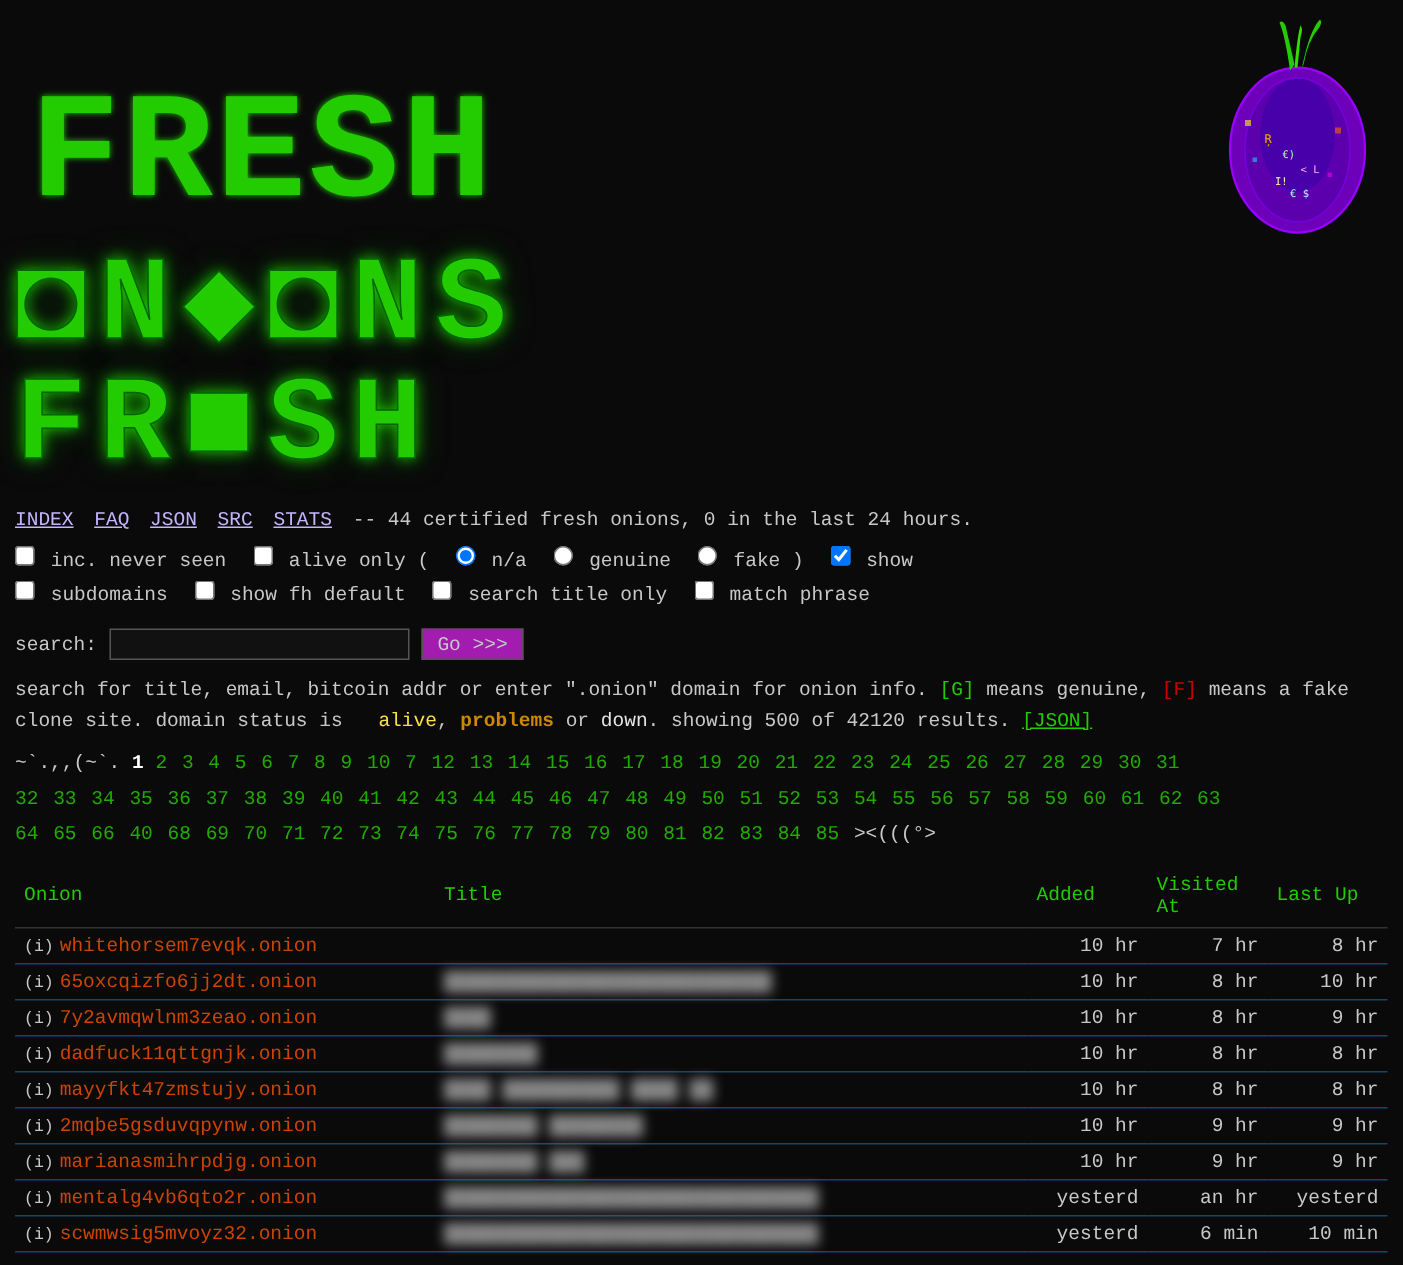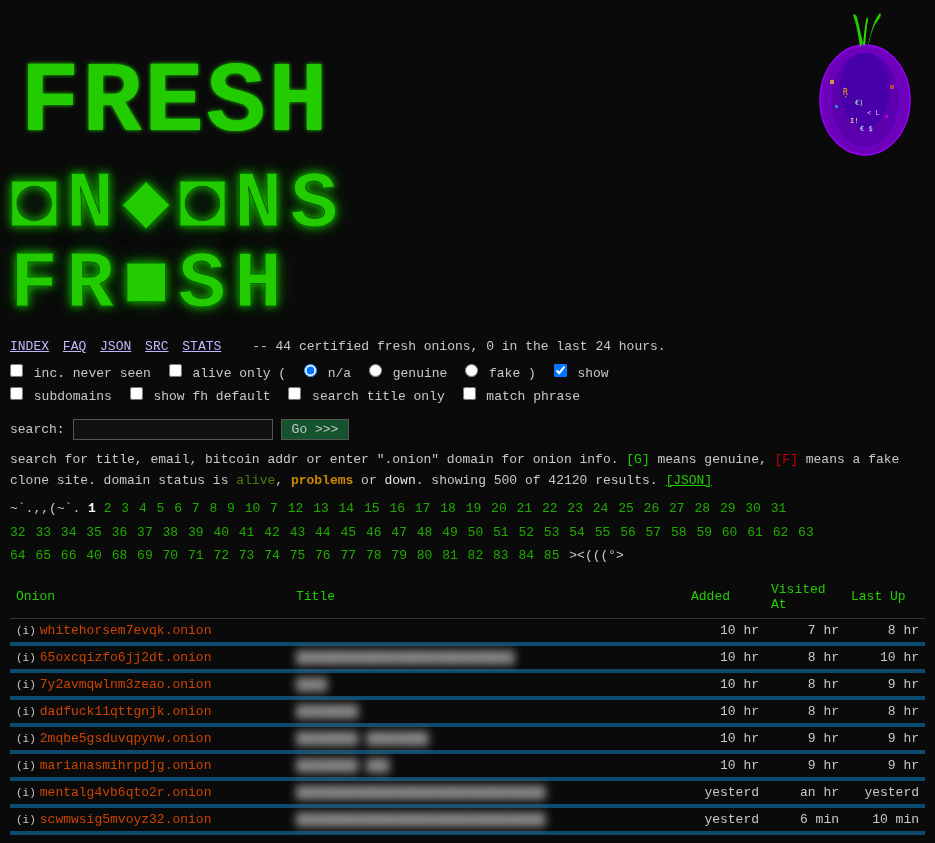--- a/index.html
+++ b/index.html
@@ -38,21 +38,20 @@
       font-size: 13px;
       color: #c8c8c8;
     }
     .nav-bar a {
       color: #c4b5fd;
       text-decoration: underline;
       margin-right: 6px;
     }
     .nav-bar span {
       color: #c8c8c8;
-      margin-left: 17px;
     }
     .controls {
       padding: 4px 10px;
       font-size: 13px;
       color: #c8c8c8;
       line-height: 1.8;
     }
     .controls label {
       margin-right: 10px;
       cursor: pointer;
@@ -77,35 +76,35 @@
     .search-input {
       background: #111;
       border: 1px solid #555;
       color: #c8c8c8;
       padding: 2px 5px;
       font-family: 'Courier New', Courier, monospace;
       font-size: 13px;
       width: 200px;
     }
     .search-btn {
-      background: #14532d;
+      background: #a21caf;
       border: 1px solid #555;
       color: #c8c8c8;
       padding: 2px 10px;
       font-family: 'Courier New', Courier, monospace;
       font-size: 13px;
       cursor: pointer;
     }
     .info-text {
       padding: 4px 10px 2px 10px;
       font-size: 13px;
       color: #c8c8c8;
       line-height: 1.6;
     }
-    .info-text .alive { color: #4d7c0f; }
+    .info-text .alive { color: #fde047; margin-left: 16px; }
     .info-text .problems { color: #cc8800; font-weight: bold; }
     .info-text .down { color: #e5e5e5; }
     .info-text a { color: #22cc00; }
     .pagination {
       padding: 4px 10px;
       font-size: 13px;
       color: #c8c8c8;
       line-height: 1.8;
     }
     .pagination a {
@@ -133,21 +132,21 @@
       border-bottom: 1px solid #333;
       margin-top: 16px;
     }
     thead th {
       color: #22cc00;
       text-align: left;
       padding: 6px 8px 6px 6px;
       font-weight: normal;
     }
     tbody tr {
-      border-bottom: 4px solid #0c4a6e;
+      border-bottom: 1px solid #0c4a6e;
       margin-top: 42px;
     }
     tbody td {
       padding: 4px 6px;
       vertical-align: top;
     }
     .col-onion {
       width: 280px;
       white-space: nowrap;
     }
@@ -431,20 +430,27 @@
           <td class="col-lastup">9 hr</td>
         </tr>
         <tr>
           <td class="col-onion"><a href="#" class="info-link">(i)</a><a href="#" class="onion-link">dadfuck11qttgnjk.onion</a></td>
           <td class="col-title"><span class="blurred">████████</span></td>
           <td class="col-added">10 hr</td>
           <td class="col-visited">8 hr</td>
           <td class="col-lastup">8 hr</td>
         </tr>
         <tr>
+          <td class="col-onion"><a href="#" class="info-link">(i)</a><a href="#" class="onion-link">mayyfkt47zmstujy.onion</a></td>
+          <td class="col-title"><span class="blurred">████ ██████████ ████ ██</span></td>
+          <td class="col-added">10 hr</td>
+          <td class="col-visited">8 hr</td>
+          <td class="col-lastup">8 hr</td>
+        </tr>
+        <tr>
           <td class="col-onion"><a href="#" class="info-link">(i)</a><a href="#" class="onion-link">2mqbe5gsduvqpynw.onion</a></td>
           <td class="col-title"><span class="blurred">████████ ████████</span></td>
           <td class="col-added">10 hr</td>
           <td class="col-visited">9 hr</td>
           <td class="col-lastup">9 hr</td>
         </tr>
         <tr>
           <td class="col-onion"><a href="#" class="info-link">(i)</a><a href="#" class="onion-link">marianasmihrpdjg.onion</a></td>
           <td class="col-title"><span class="blurred">████████ ███</span></td>
           <td class="col-added">10 hr</td>

